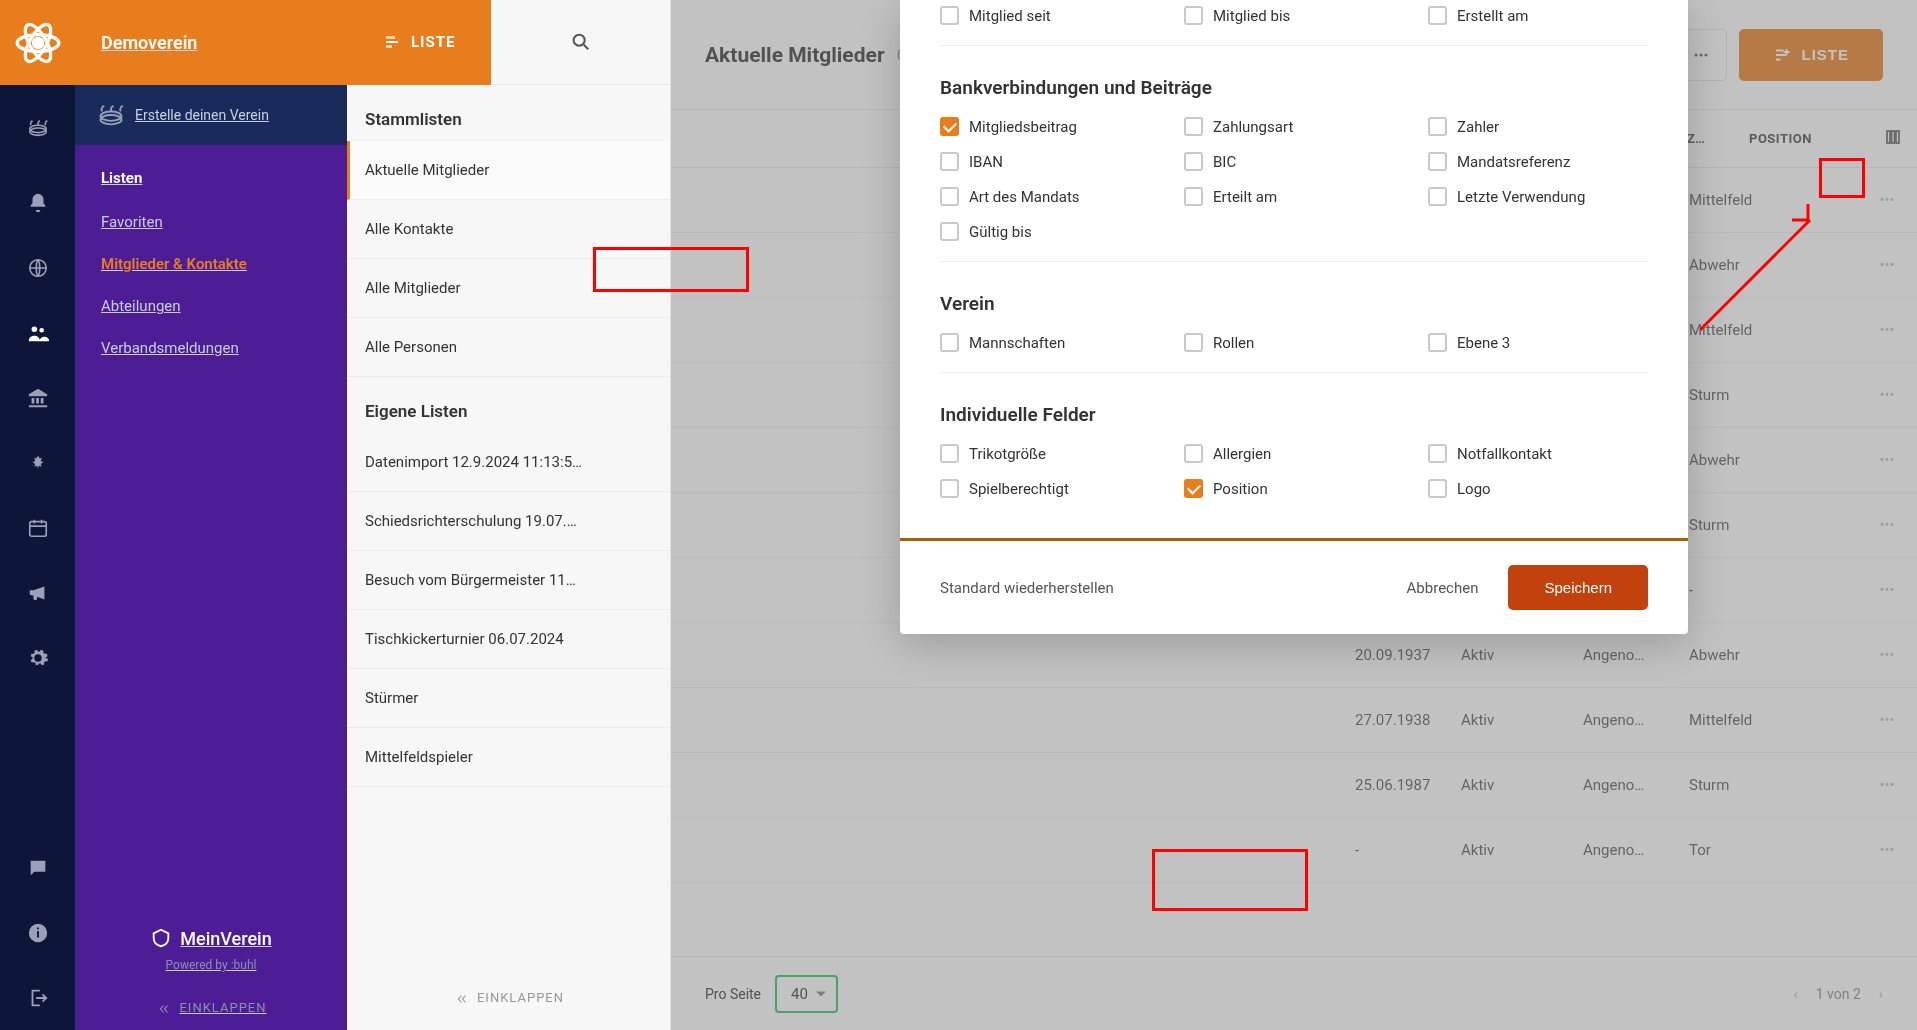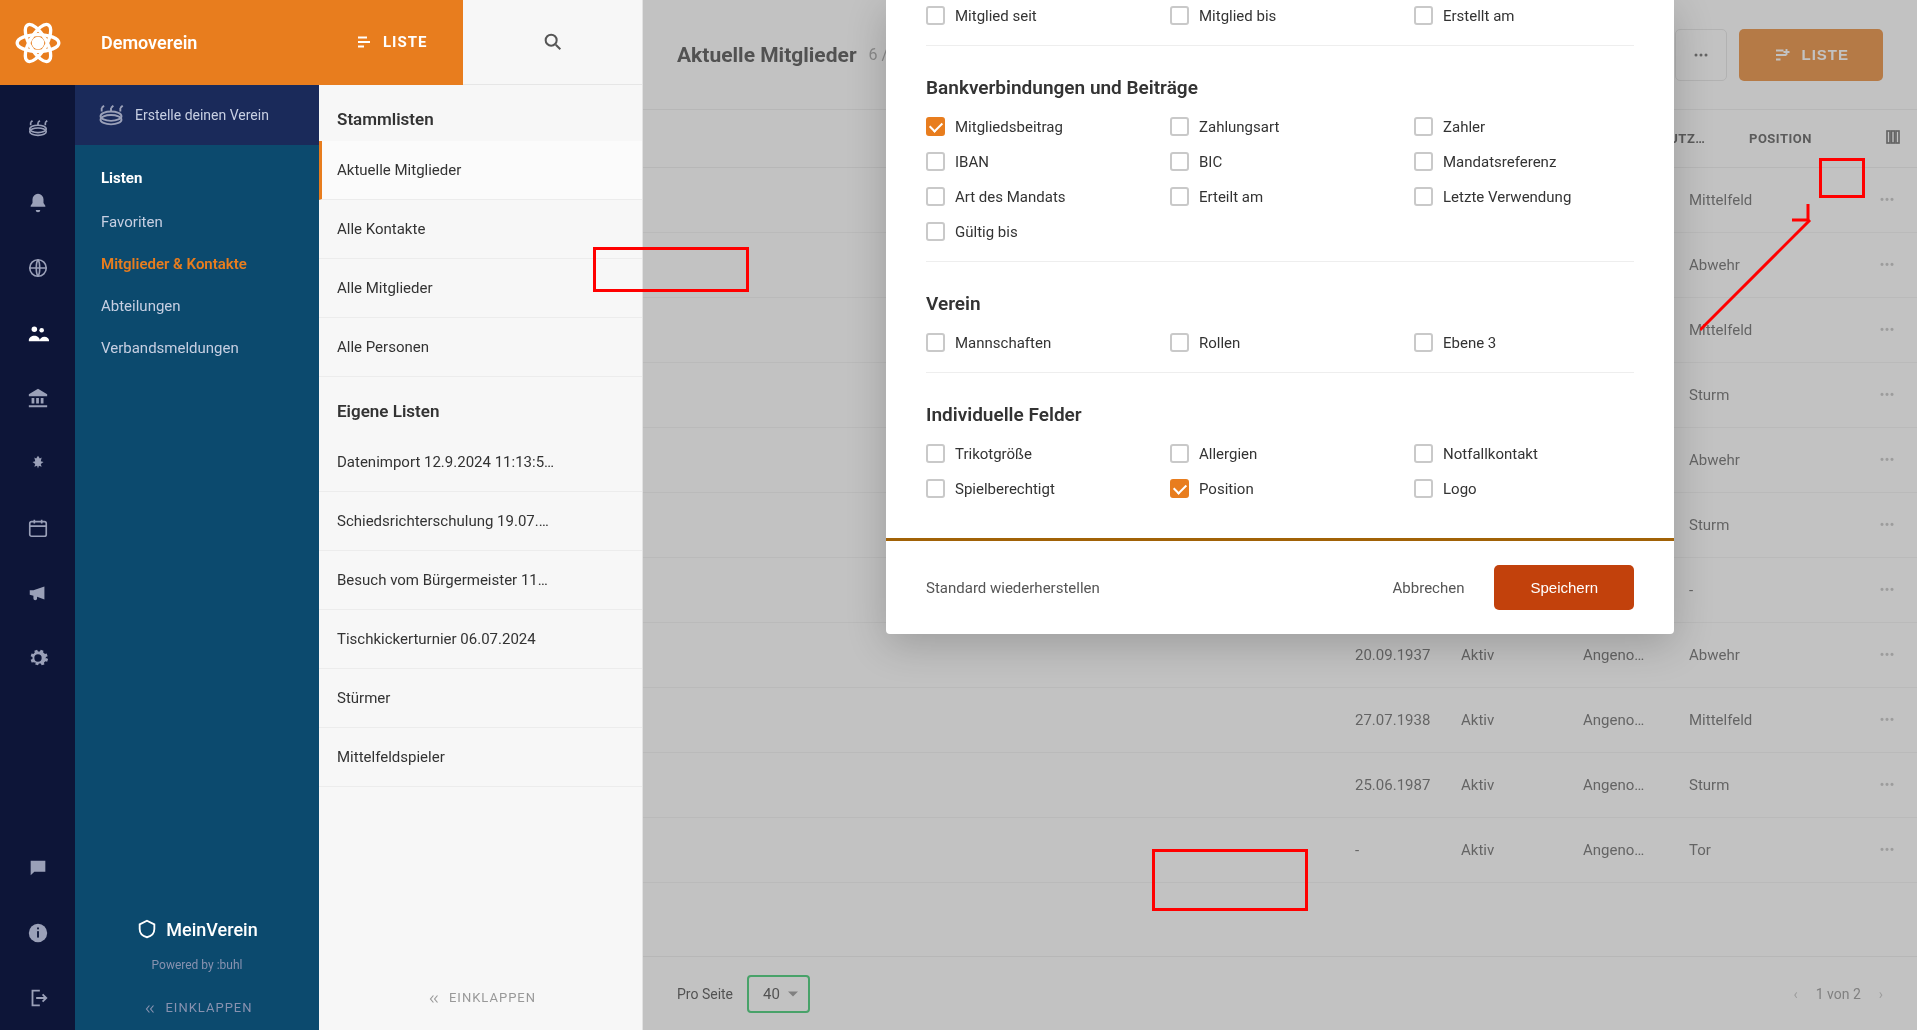--- a/index.html
+++ b/index.html
@@ -11,31 +11,31 @@
 
 .icon-rail { width: 75px; background: #0d1538; display: flex; flex-direction: column; align-items: center; padding-top: 0; }
 .icon-rail .rail-item { width: 75px; height: 65px; display: flex; align-items: center; justify-content: center; color: #9aa0b8; cursor: pointer; }
 .icon-rail .rail-item svg { width: 22px; height: 22px; }
 .icon-rail .rail-item.active { color: #fff; }
 .icon-rail .logo-box { width: 75px; height: 85px; background: #e87d1e; display: flex; align-items: center; justify-content: center; }
 .icon-rail .logo-box svg { width: 50px; height: 50px; color: #fff; }
 .icon-rail .rail-bottom { margin-top: auto; }
 
 
-.sidebar { width: 244px; background: #0c4a6e; color: #c7cfe2; display: flex; flex-direction: column; }
+.sidebar { width: 272px; background: #4c1d95; color: #c7cfe2; display: flex; flex-direction: column; text-decoration: underline; }
 .sidebar-header { height: 85px; background: #e87d1e; color: #fff; font-weight: 600; font-size: 18px; display: flex; align-items: center; padding-left: 26px; }
 .sidebar-section-top { background: #1a2a5a; padding: 16px 22px; display: flex; align-items: center; gap: 10px; }
 .sidebar-section-top svg { width: 28px; height: 28px; }
 .sidebar-items { flex: 1; padding-top: 10px; }
 .sidebar-group-title { color: #fff; font-weight: 700; font-size: 15px; padding: 14px 26px; }
 .sidebar-item { padding: 12px 26px; font-size: 15px; cursor: pointer; }
 .sidebar-item.active { color: #e87d1e; font-weight: 600; }
 .sidebar-footer { padding: 20px 0 14px; text-align: center; }
 .sidebar-footer .brand { color: #fff; font-size: 18px; font-weight: 500; display: flex; align-items: center; justify-content: center; gap: 8px; }
-.sidebar-footer .powered { color: #8892b0; font-size: 12px; margin-top: 18px; }
+.sidebar-footer .powered { color: #8892b0; font-size: 12px; margin-top: 9px; }
 .sidebar-collapse { padding: 14px 0; text-align: center; color: #8892b0; font-size: 13px; letter-spacing: 1px; }
 .sidebar-collapse svg { width: 18px; height: 14px; vertical-align: middle; margin-right: 6px; }
 
 
 .list-panel { width: 324px; background: #f7f7f7; border-right: 1px solid #e2e2e2; display: flex; flex-direction: column; }
 .list-panel-header { height: 85px; display: flex; align-items: center; border-bottom: 1px solid #e6e6e6; }
 .list-panel-tab { background: #e87d1e; color: #fff; height: 85px; padding: 0 36px; display: flex; align-items: center; gap: 10px; font-weight: 700; font-size: 15px; letter-spacing: 1px; }
 .list-panel-search { flex: 1; display: flex; align-items: center; justify-content: center; }
 .list-panel-search svg { width: 22px; height: 22px; color: #555; }
 .list-group-title { font-size: 17px; font-weight: 600; padding: 24px 18px 12px; }

